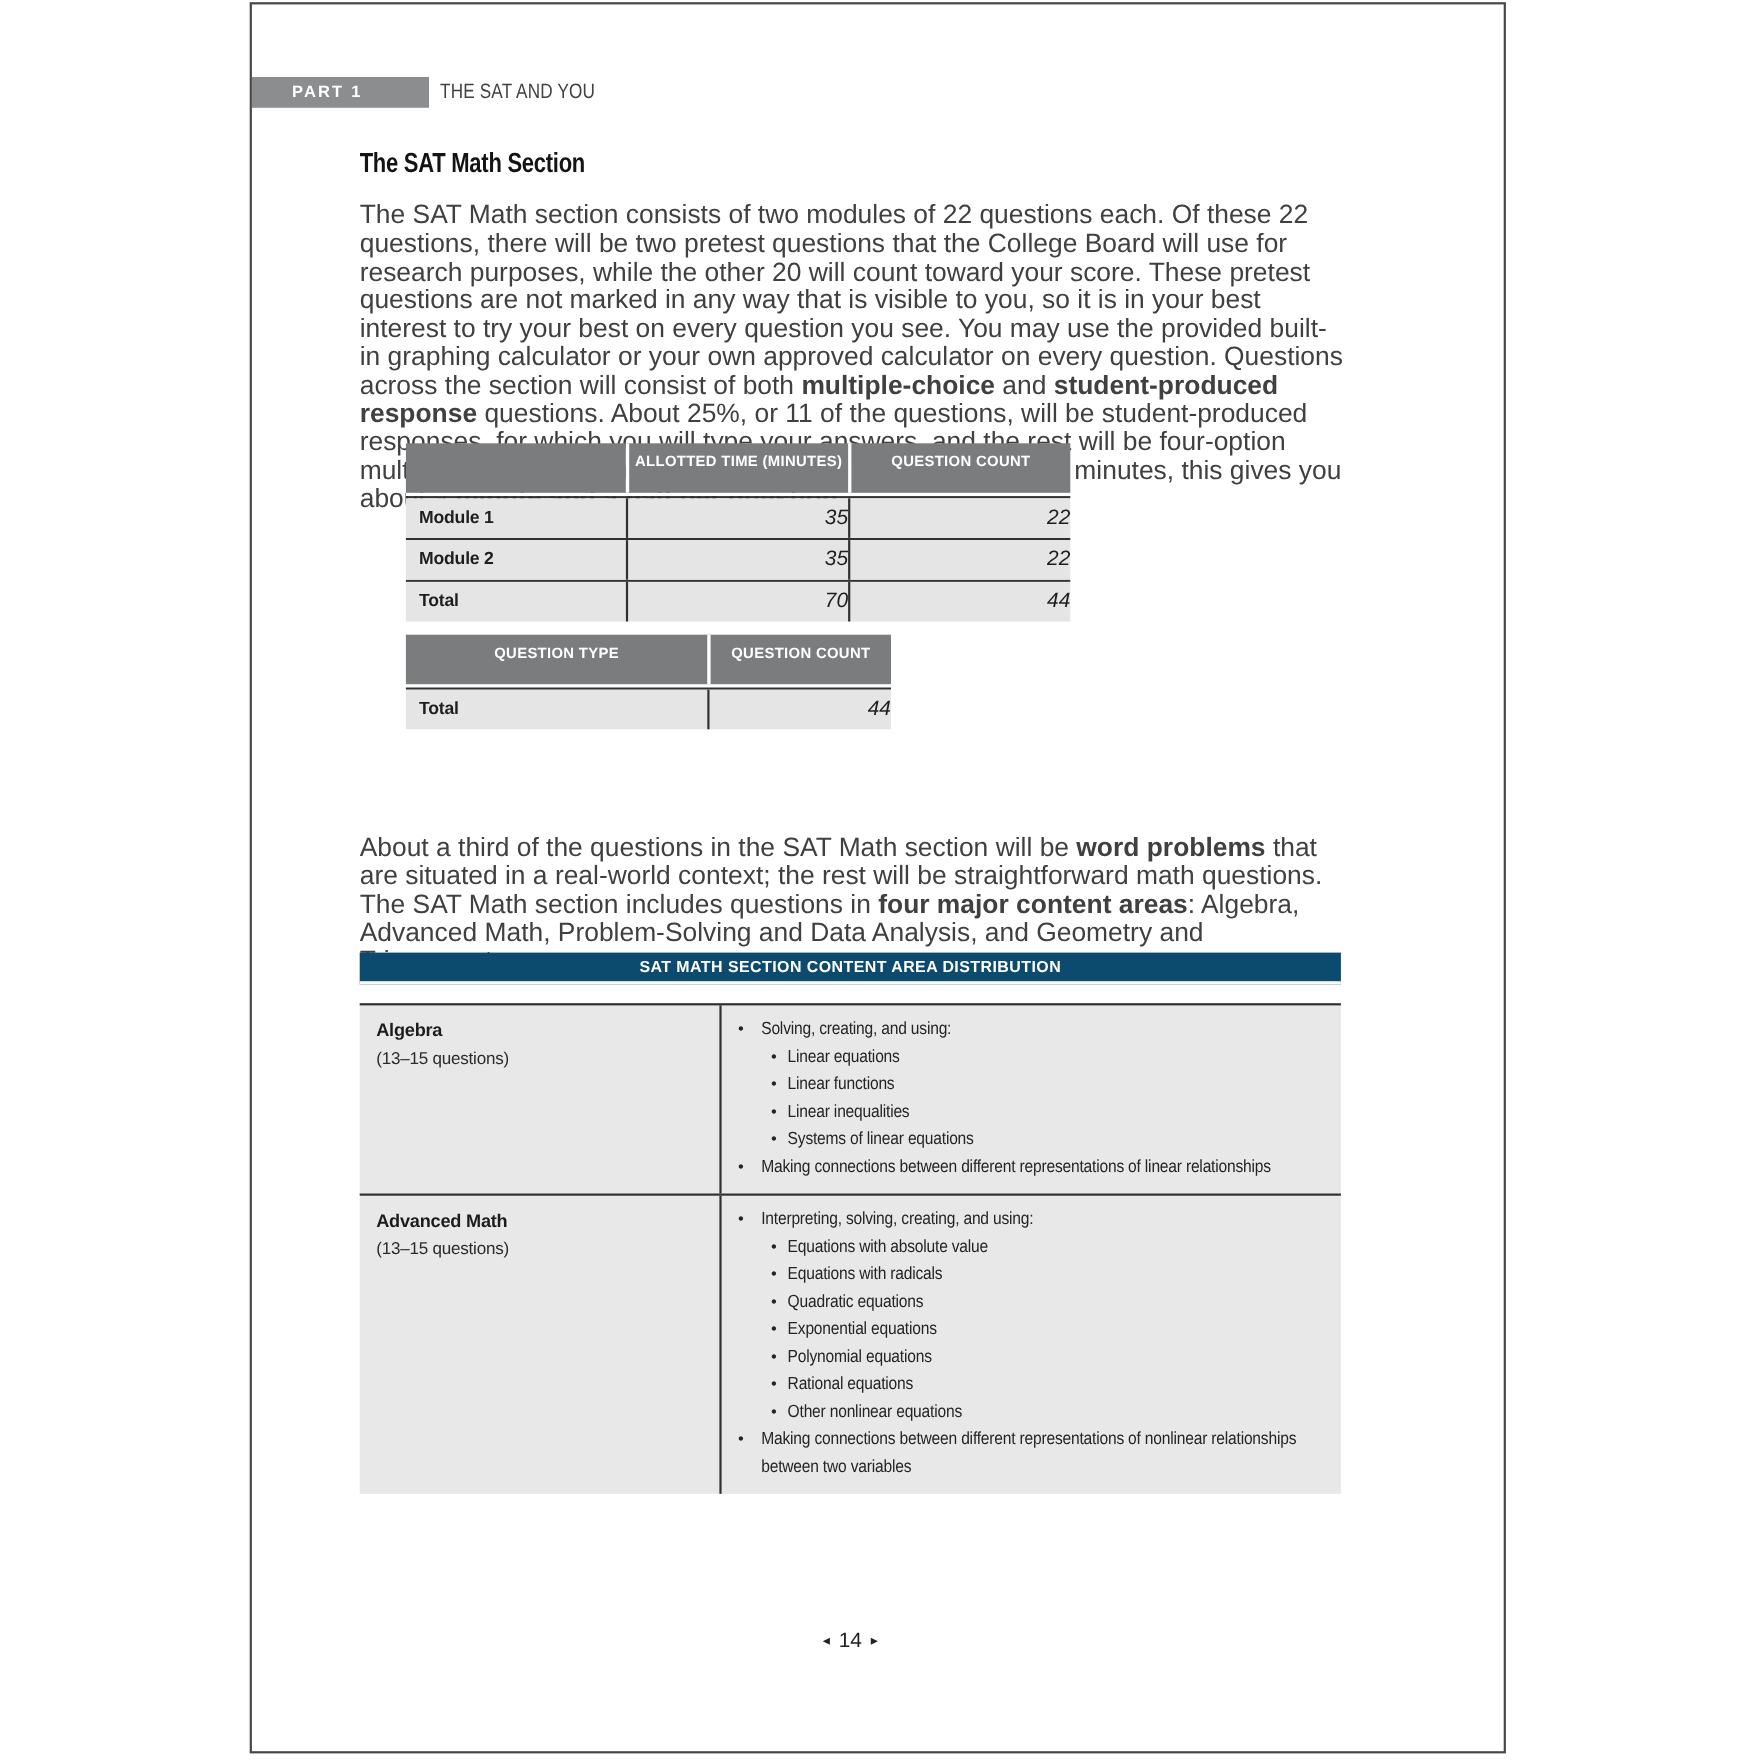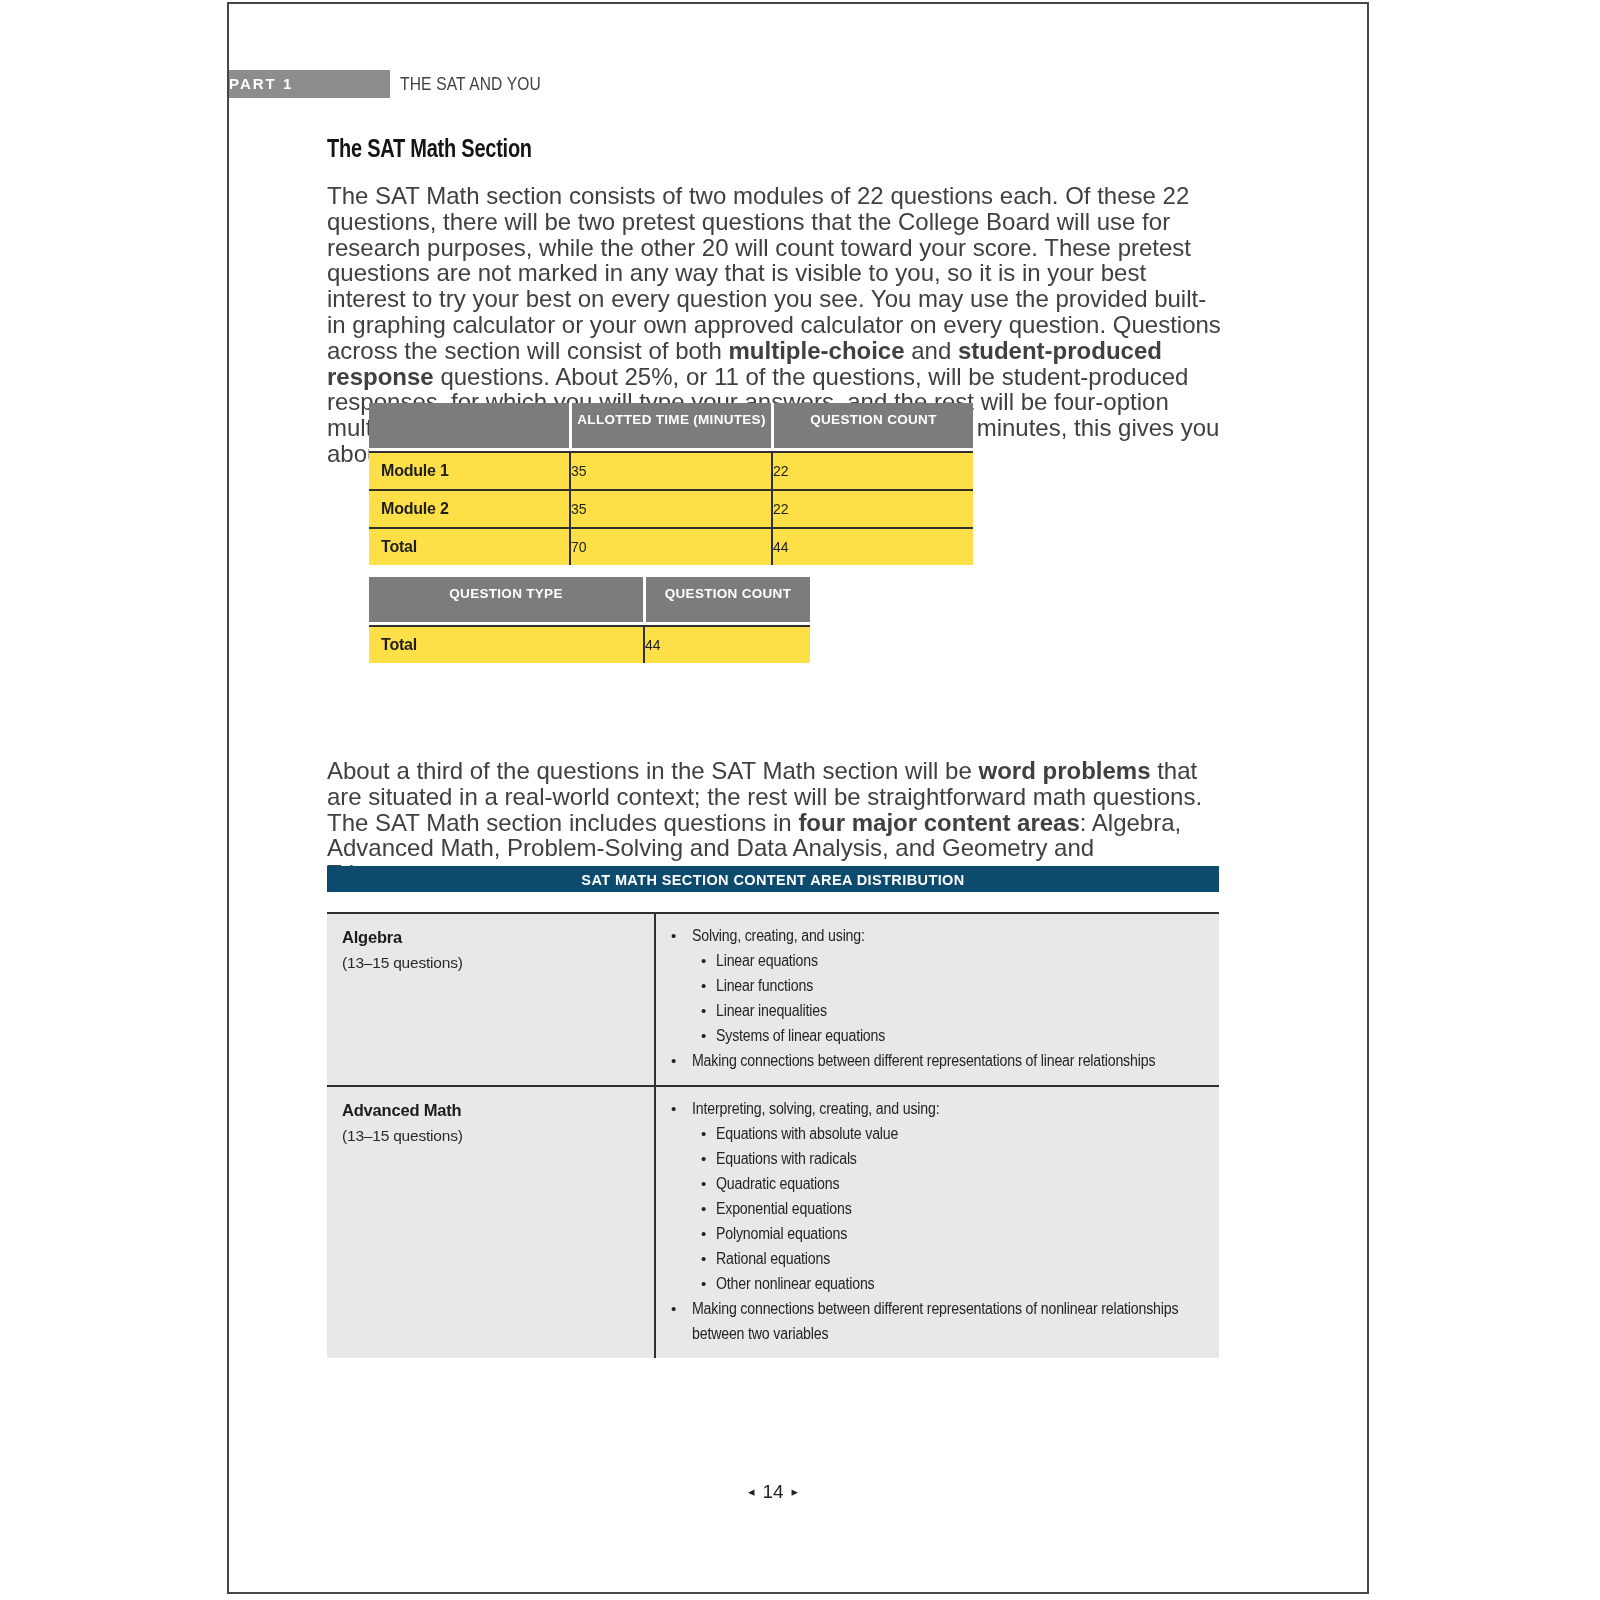--- a/index.html
+++ b/index.html
@@ -4,21 +4,21 @@
 <style>
   * { box-sizing: border-box; margin: 0; padding: 0; }
   html, body { width: 1600px; height: 1600px; background: #ffffff; overflow: hidden;
     font-family: "Liberation Sans", sans-serif; }
 
   .page-frame { position: absolute; left: 227px; top: 2px; width: 1142px; height: 1592px;
     border: 2px solid #474747; background: #fff; }
 
   
   .part-bar { position: absolute; left: 0; top: 66px; width: 161px; height: 28px;
-    background: #8b8d8f; text-align: left; padding-right: 24px; line-height: 28px; }
+    background: #8b8d8f; text-align: center; padding-right: 24px; line-height: 28px; }
   .part-label { color: #ffffff; font-weight: bold; font-size: 15px; letter-spacing: 2px; }
   .part-title { position: absolute; left: 171px; top: 66px; height: 28px; line-height: 28px;
     font-size: 19px; color: #414141; letter-spacing: 0.2px; white-space: nowrap;
     transform: scaleX(0.82); transform-origin: 0 50%; }
 
   
   .section-title { position: absolute; left: 98px; top: 130px; font-size: 25px; color: #141414; }
   .squeeze { display: inline-block; transform: scaleX(0.8); transform-origin: 0 50%;
     white-space: nowrap; font-weight: bold; letter-spacing: -0.3px; }
 
@@ -34,24 +34,24 @@
   .t1 { top: 399px; width: 604px; }
   .t2 { top: 573px; width: 441px; border-radius: 20px; }
   .trow { display: grid; }
   .t1 .trow { grid-template-columns: 200px 202px 202px; }
   .t2 .trow { grid-template-columns: 274px 167px; }
   .thead { border-bottom: 3px solid #ffffff; }
   .th { background: #7a7c7e; color: #fff; font-weight: bold; font-size: 13.5px;
     letter-spacing: 0.3px; text-align: center; height: 45px; line-height: 34px; }
   .th + .th { border-left: 3px solid #ffffff; }
   .tbody { border-top: 2px solid #303030; }
-  .td { background: #fde047; height: 36px; line-height: 36px; font-size: 16px; color: #1e1e1e; }
+  .td { background: #e5e5e5; height: 36px; line-height: 36px; font-size: 16px; color: #1e1e1e; }
   .td + .td { border-left: 2px solid #303030; }
   .td.lbl { font-weight: bold; padding-left: 12px; letter-spacing: -0.2px; }
-  .td.val { text-align: left; font-size: 14px; }
+  .td.val { text-align: right; font-size: 19px; font-style: italic; }
 
   
   .ctable { position: absolute; left: 98px; top: 862px; width: 892px; }
   .ct-header { height: 29px; line-height: 29px; background: #0c4a6e; color: #ffffff;
     text-align: center; font-weight: bold; font-size: 14.5px; letter-spacing: 0.4px;
     border-bottom: 3px solid #ffffff; }
   .ct-row { display: grid; grid-template-columns: 327px 565px;
     border-top: 2px solid #303030; background: #e8e8e9; }
   .ct-row.r1 { min-height: 169px; margin-top: 17px; }
   .ct-row.r2 { min-height: 265px; }

